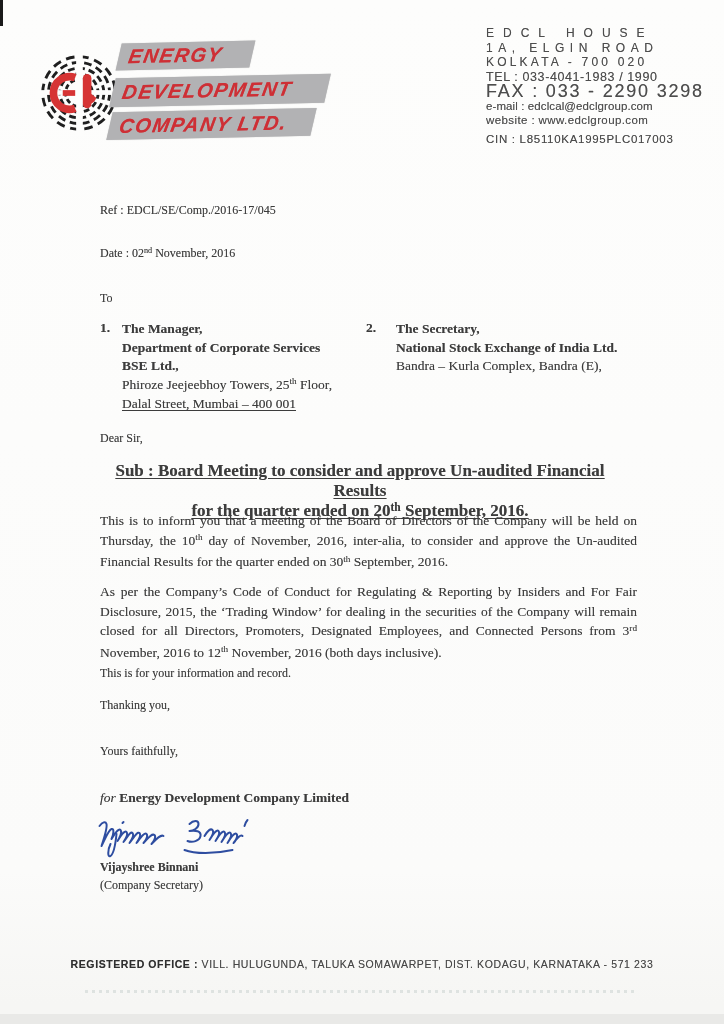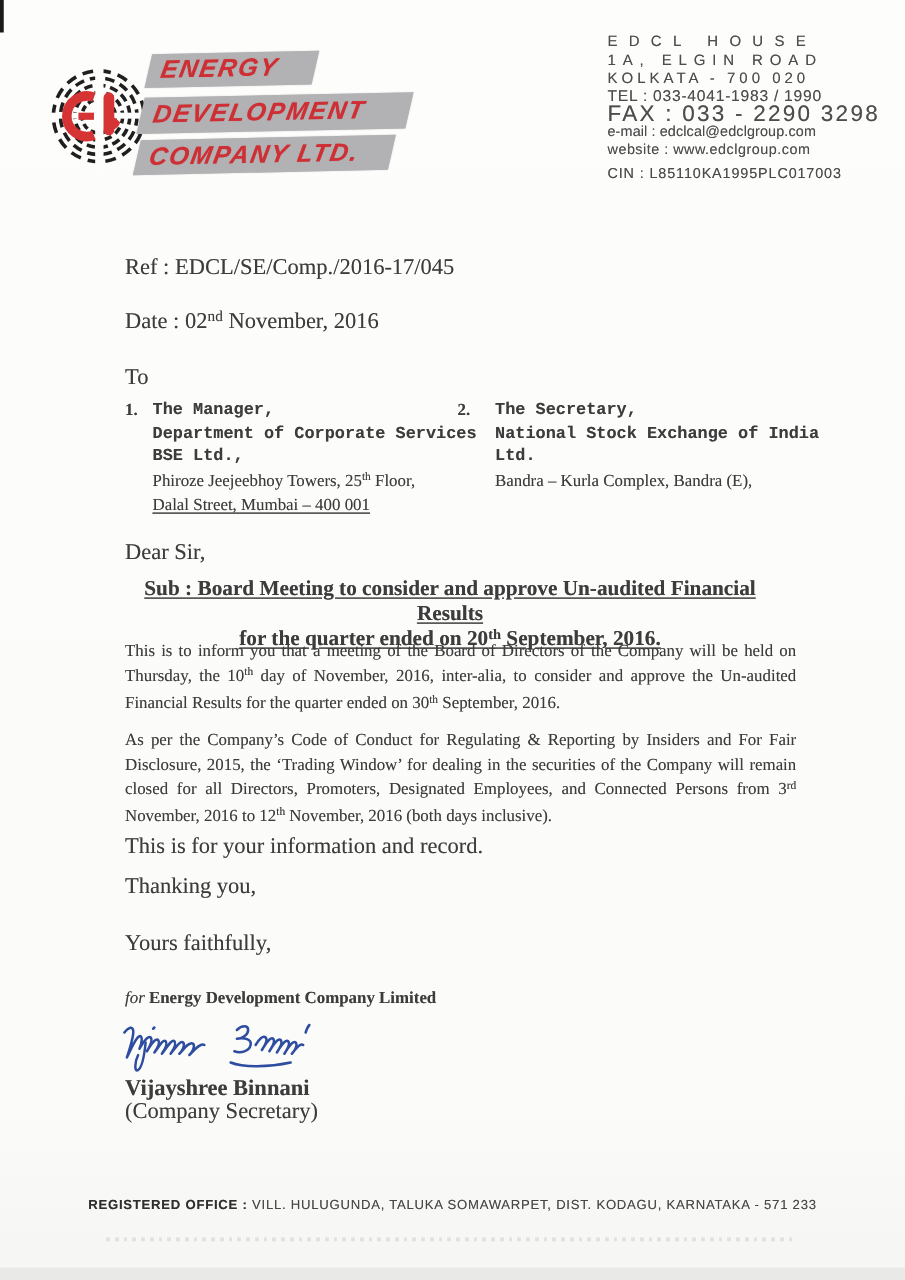--- a/index.html
+++ b/index.html
@@ -70,37 +70,37 @@
   .addr-line.ln5 { letter-spacing: 0.1px; }
   .addr-line.ln6 { letter-spacing: 0.4px; }
   .cin-line {
     position: absolute; left: 486px; top: 133px;
     font-family: "Liberation Sans", "DejaVu Sans", sans-serif;
     font-size: 11.5px; letter-spacing: 0.7px; color: #4a4a4a;
     white-space: nowrap;
     text-shadow: 0 0 0.5px rgba(80,80,80,0.55);
   }
   
-  .tline { position: absolute; font-size: 18px; text-shadow: 0 0 0.4px rgba(60,60,60,0.45); }
+  .tline { position: absolute; font-size: 12px; text-shadow: 0 0 0.4px rgba(60,60,60,0.45); }
   .ref-line   { left: 100px; top: 203px; }
   .date-line  { left: 100px; top: 246px; }
   .to-label   { left: 100px; top: 291px; }
   .sup { font-size: 68%; position: relative; top: -0.45em; letter-spacing: 0; }
 
   .addressee-number { position: absolute; font-size: 13.5px; font-weight: bold; text-shadow: 0 0 0.4px rgba(60,60,60,0.45); }
   .num-1 { left: 100px; top: 320px; }
   .num-2 { left: 366px; top: 320px; }
   .addressee-col {
     position: absolute; top: 320px; width: 262px;
     font-size: 13.5px; line-height: 18.5px;
     text-shadow: 0 0 0.4px rgba(60,60,60,0.45);
   }
   .col-1 { left: 122px; }
   .col-2 { left: 396px; }
-  .bold-line { font-weight: bold; font-family: Liberation Mono, monospace; }
+  .bold-line { font-weight: bold; }
   .underline-line { text-decoration: underline; text-underline-offset: 2px; }
 
   .salutation { left: 100px; top: 431px; }
   .subject-block {
     position: absolute; left: 100px; top: 461px; width: 520px;
     text-align: center; font-weight: bold; font-size: 17px; line-height: 20px;
     text-shadow: 0 0 0.4px rgba(50,50,50,0.5);
   }
   .subject-block .subj-line { text-decoration: underline; text-underline-offset: 2px; }
 

